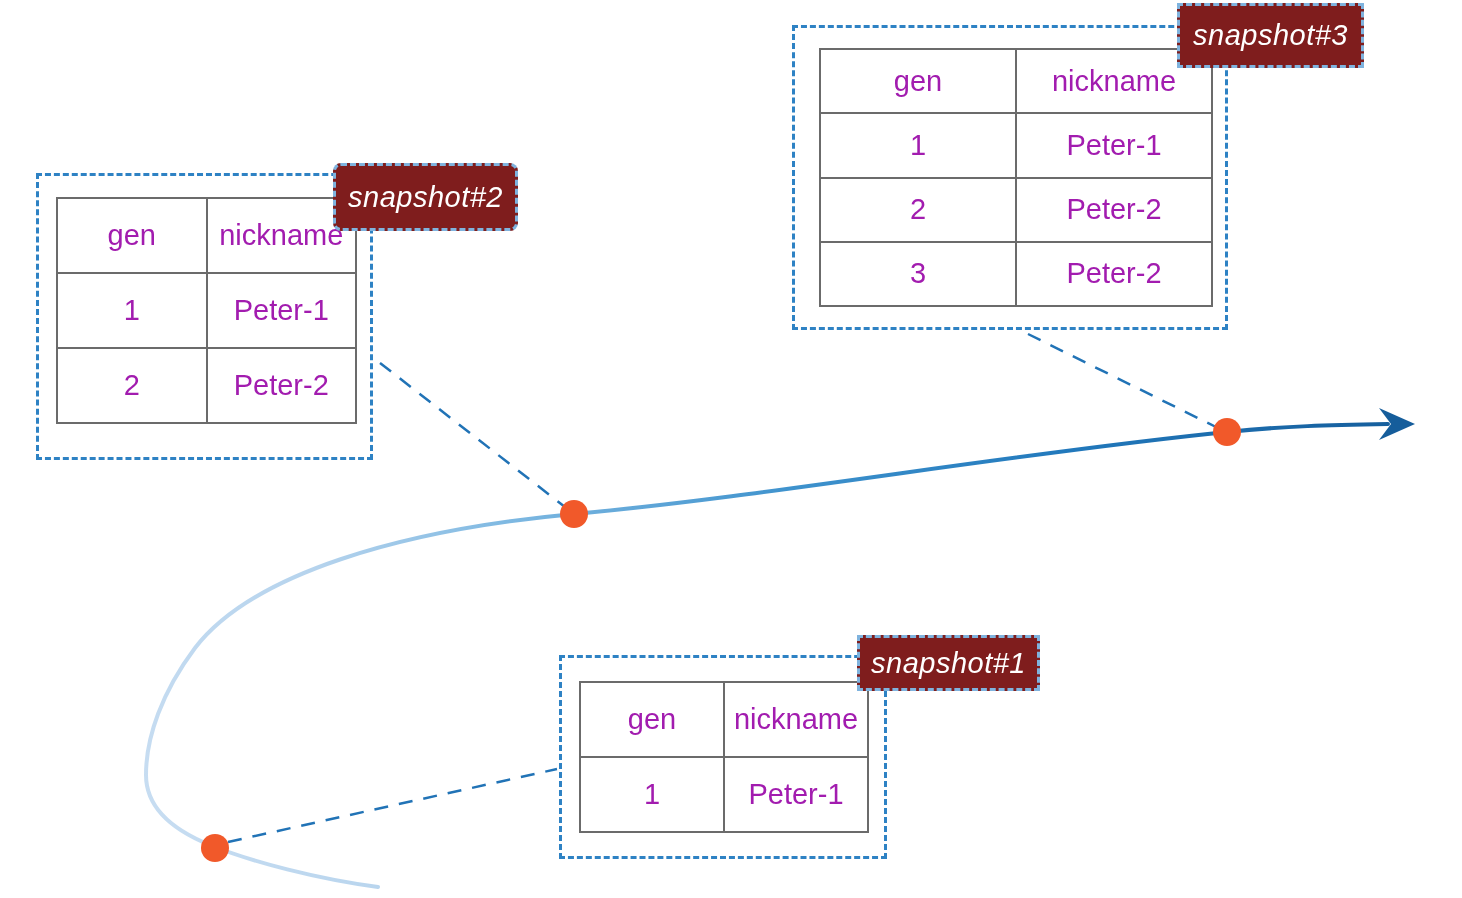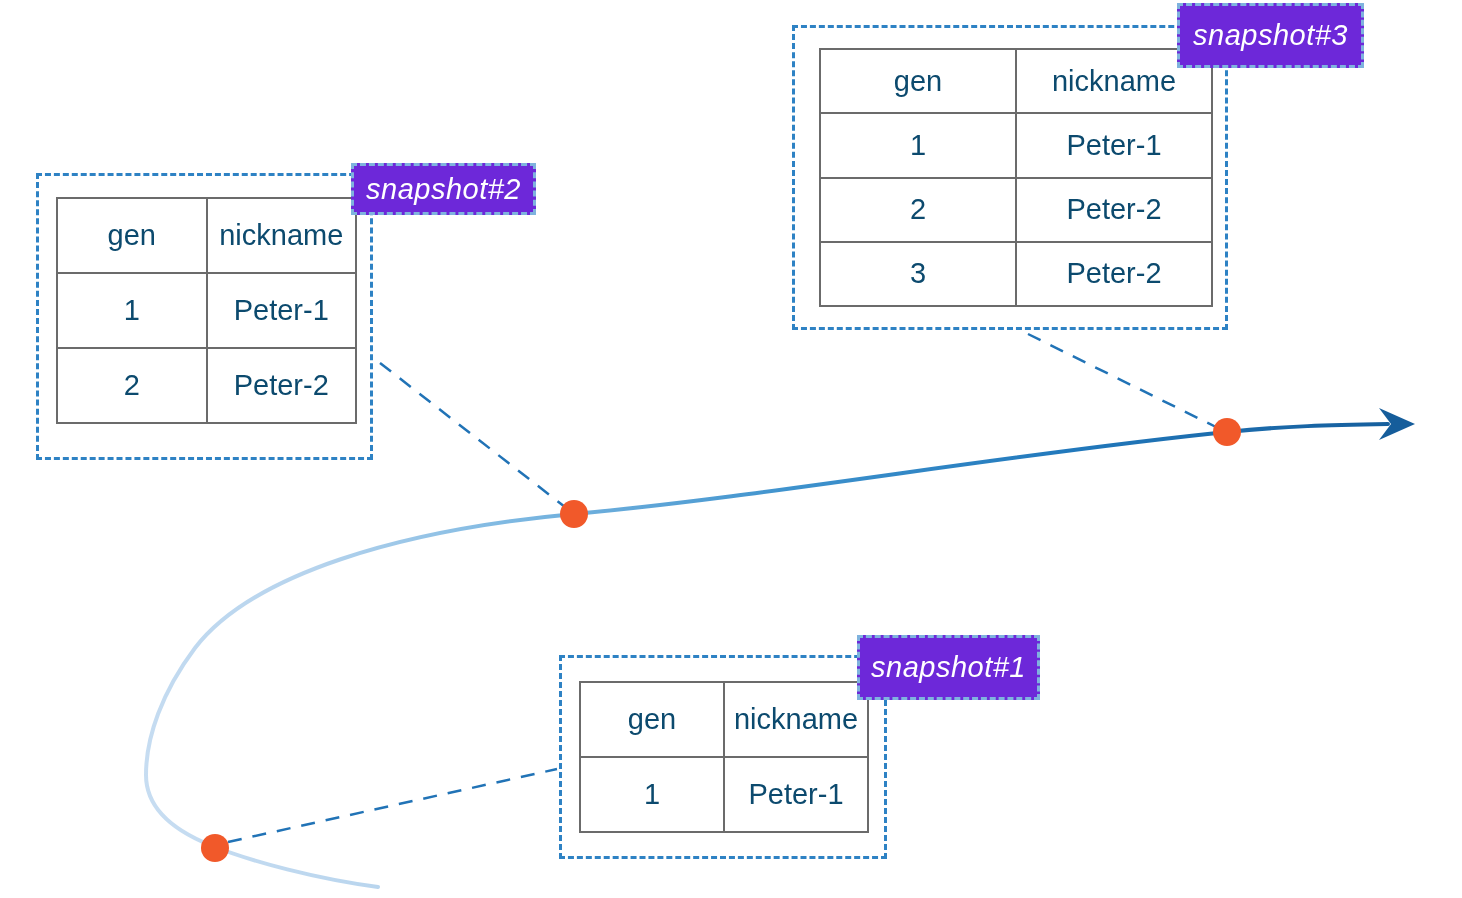--- a/index.html
+++ b/index.html
@@ -23,53 +23,53 @@
     position:absolute;
     border-collapse:collapse;
     table-layout:fixed;
     background:#ffffff;
   }
   .snap-table td {
     border:2px solid #6B6B6B;
     text-align:center;
     vertical-align:middle;
     font-size:29px;
-    color:#0c4a6e;
+    color:#a21caf;
     padding:0;
   }
 
   .snap-label {
     position:absolute;
     box-sizing:border-box;
-    background:#6d28d9;
+    background:#7f1d1d;
     border:3px dashed #7FB3DE;
     color:#ffffff;
     font-style:italic;
     font-size:29px;
     letter-spacing:0.5px;
     display:flex;
     align-items:center;
     justify-content:center;
     z-index:3;
   }
 
   
   #box2   { left:36px;  top:173px; width:337px; height:287px; }
   #table2 { left:56px;  top:197px; width:301px; height:227px; }
-  #label2 { left:351px; top:163px; width:185px; height:52px; }
+  #label2 { left:333px; top:163px; width:185px; height:68px;border-radius:8px; }
 
   
   #box3   { left:792px;  top:25px; width:436px; height:305px; }
   #table3 { left:819px;  top:48px; width:394px; height:259px; }
   #label3 { left:1177px; top:3px;  width:187px; height:65px; }
 
   
   #box1   { left:559px; top:655px; width:328px; height:204px; }
   #table1 { left:579px; top:681px; width:290px; height:152px; }
-  #label1 { left:857px; top:635px; width:183px; height:65px; }
+  #label1 { left:857px; top:635px; width:183px; height:56px; }
 </style>
 </head>
 <body>
 
 <div class="canvas">
 
   <svg class="curve-layer" width="1462" height="898" viewBox="0 0 1462 898" xmlns="http://www.w3.org/2000/svg">
     <defs>
       <linearGradient id="curveGrad" gradientUnits="userSpaceOnUse" x1="146" y1="880" x2="1415" y2="424">
         <stop offset="0" stop-color="#C9DEF2"></stop>

